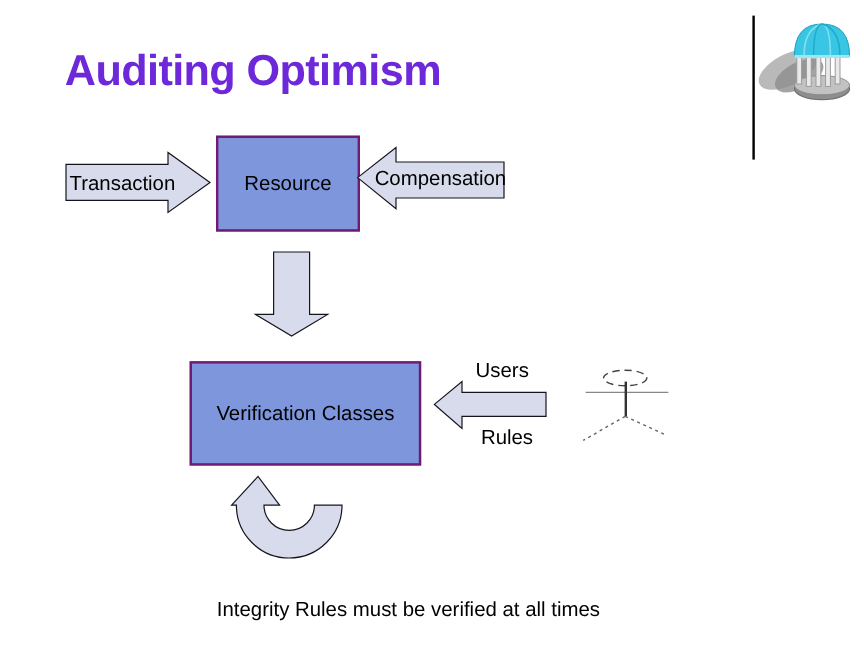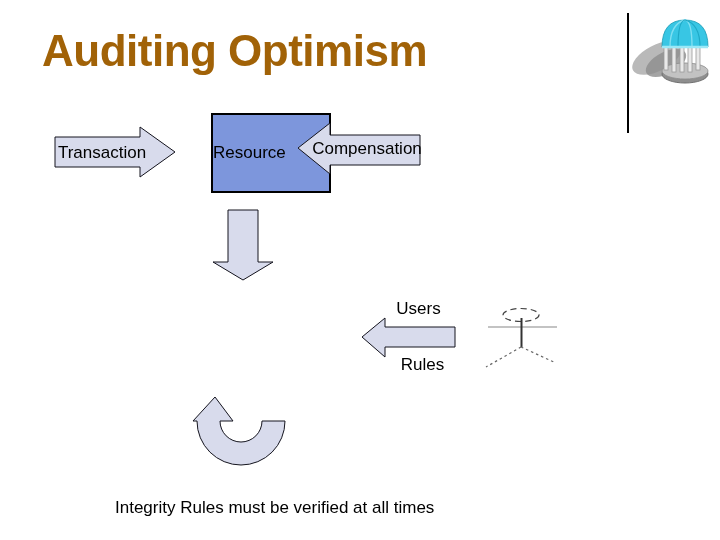--- a/index.html
+++ b/index.html
@@ -5,50 +5,50 @@
   html,body{margin:0;padding:0;background:#888;}
   .slide{
     position:relative;
     width:720px;height:540px;
     background:#ffffff;
     overflow:hidden;
     font-family:"Liberation Sans", sans-serif;
   }
   .title{
     position:absolute;left:42px;top:26px;
-    font-size:44px;font-weight:bold;color:#a16207;
-    letter-spacing:-0.5px;white-space:nowrap;margin:0;
+    font-size:36px;font-weight:bold;color:#6d28d9;
+    letter-spacing:-0.5px;white-space:nowrap;margin:12px;
   }
   .vrule{
     position:absolute;left:627px;top:13px;
     width:2px;height:120px;background:#000;
   }
   .logo-svg{position:absolute;left:630px;top:16px;}
   .diagram-svg{position:absolute;left:0;top:0;pointer-events:none;}
   .box{
     position:absolute;
     background:#7d96dc;
-    border:2px solid #000000;
+    border:2px solid #701a75;
     box-sizing:border-box;
-    display:flex;align-items:center;
-    font-size:17px;color:#000;margin-left:31px;
+    display:flex;align-items:center;justify-content:center;
+    font-size:17px;color:#000;
   }
   .box-resource{left:180px;top:113px;width:120px;height:80px;}
   .box-verification{left:158px;top:301px;width:193px;height:87px;}
   .lbl{
     position:absolute;font-size:17px;color:#000;
     text-align:center;white-space:nowrap;
   }
   .lbl-transaction{left:46px;top:143px;width:112px;}
   .lbl-compensation{left:304px;top:139px;width:126px;}
   .lbl-verify{left:386px;top:299px;width:65px;}
   .lbl-users{left:390px;top:355px;width:65px;}
   .footer{
     position:absolute;left:115px;top:498px;width:385px;
-    font-size:17px;color:#000;text-align:left;white-space:nowrap;
+    font-size:17px;color:#000;text-align:right;white-space:nowrap;
   }
 </style>
 </head>
 <body>
 
 <div class="slide">
 
   <h1 class="title">Auditing Optimism</h1>
 
   <div class="vrule"></div>
@@ -69,20 +69,23 @@
     <path d="M40,31 Q40,8 55,4" fill="none" stroke="#7fdff2" stroke-width="1.4"></path>
     <path d="M48,31 Q48,5 55,4" fill="none" stroke="#1fa9c6" stroke-width="1.2"></path>
     <path d="M62,31 Q62,5 55,4" fill="none" stroke="#7fdff2" stroke-width="1.4"></path>
     <path d="M70,31 Q70,8 55,4" fill="none" stroke="#1fa9c6" stroke-width="1.2"></path>
     <path d="M32,31 L78,31" stroke="#9ae8f6" stroke-width="2.5"></path>
   </svg>
 
   <div class="box box-resource">
     <span>Resource</span>
   </div>
+  <div class="box box-verification">
+    <span>Verification Classes</span>
+  </div>
 
   <svg class="diagram-svg" width="720" height="540" viewBox="0 0 720 540">
     <g fill="#d8dbec" stroke="#14141e" stroke-width="1">
       <polygon points="55,137 140,137 140,127 175,152 140,177 140,167 55,167"></polygon>
       <polygon points="298,148 330,123 330,135 420,135 420,165 330,165 330,174"></polygon>
       <polygon points="228,210 258,210 258,262 273,262 243,280 213,262 228,262"></polygon>
       <polygon points="362,337 385,318 385,327 455,327 455,347 385,347 385,357"></polygon>
       <path d="M 197 421 A 44 44 0 0 0 285 421 L 262 421 A 21 21 0 0 1 220 421
                L 233 421 L 215 397 L 193 421 Z"></path>
     </g>

